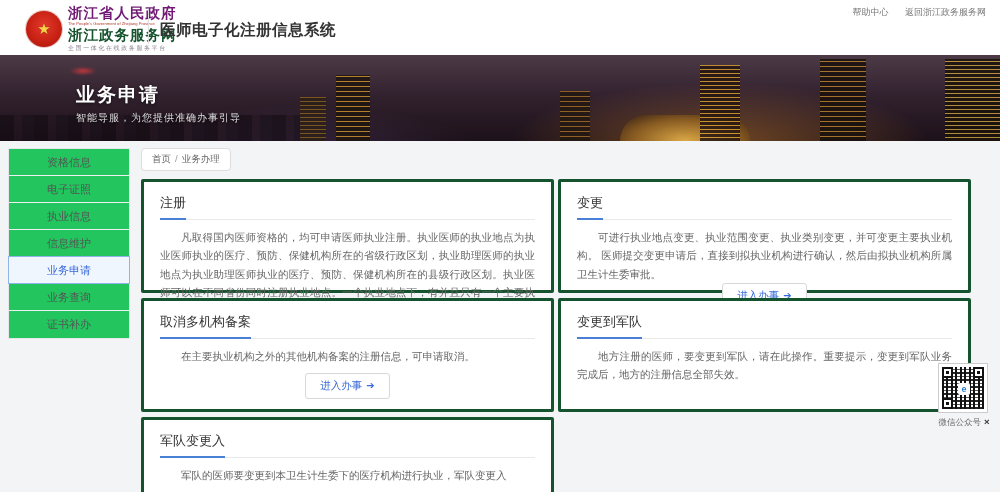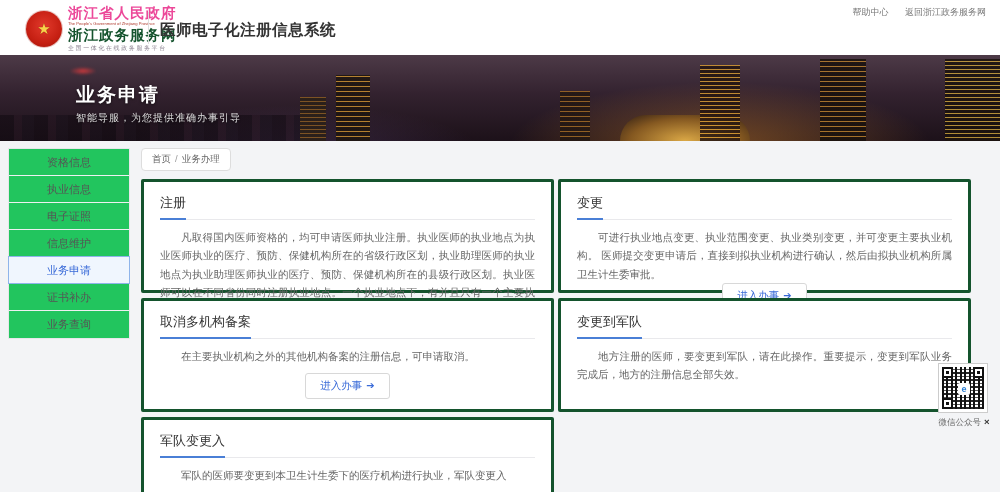--- a/index.html
+++ b/index.html
@@ -10,21 +10,21 @@
   .topbar { position:relative; height:55px; background:#fff; }
   .top-links { position:absolute; top:6px; right:14px; font-size:9px; color:#777; }
   .top-links span { margin-left:14px; cursor:pointer; }
   .logo-wrap { position:absolute; left:26px; top:6px; display:flex; align-items:center; }
   .emblem { width:36px; height:36px; border-radius:50%;
             background:radial-gradient(circle at 50% 42%, #e23a2c 0%, #c51f12 62%, #9e1208 100%);
             display:flex; align-items:center; justify-content:center;
             box-shadow:0 0 0 1px rgba(158,18,8,.25); }
   .emblem .star { color:#f8d24a; font-size:15px; line-height:1; text-shadow:0 0 1px #7a0d05; }
   .gov-text { margin-left:6px; line-height:1; }
-  .gov-cn { font-family:"Liberation Serif","DejaVu Serif",serif; font-weight:bold; font-size:14.5px; color:#ec4899; letter-spacing:1px; }
+  .gov-cn { font-family:"Liberation Serif","DejaVu Serif",serif; font-weight:bold; font-size:14.5px; color:#701a75; letter-spacing:1px; }
   .gov-en { font-size:4.5px; color:#b03a2e; transform:scale(.92); transform-origin:left; margin:1.5px 0; white-space:nowrap; }
   .portal-cn { font-family:"Liberation Serif","DejaVu Serif",serif; font-weight:bold; font-size:14.5px; color:#14532d; letter-spacing:1px; }
   .portal-sub { font-size:6px; color:#8d8492; letter-spacing:1.6px; margin-top:2.5px; }
   .v-divider { position:absolute; left:148px; top:12px; width:1px; height:32px; background:#ddd; }
   .sys-title { position:absolute; left:160px; top:20px; font-size:15.5px; font-weight:bold; color:#333; letter-spacing:.5px; }
 
   
   .banner { position:relative; height:86px; overflow:hidden;
             background:
               radial-gradient(ellipse 300px 90px at 72% 105%, rgba(255,160,50,.38), transparent 70%),
@@ -122,26 +122,26 @@
   <div class="bld bld-6"></div>
   <div class="bld bld-7"></div>
   <div class="banner-title">业务申请</div>
   <div class="banner-sub">智能导服，为您提供准确办事引导</div>
 </div>
 
 <div class="main">
 
   <aside class="sidebar">
     <div class="side-item">资格信息</div>
+    <div class="side-item">电子证照</div>
     <div class="side-item">执业信息</div>
-    <div class="side-item">电子证照</div>
     <div class="side-item">信息维护</div>
     <div class="side-item active">业务申请</div>
+    <div class="side-item">业务查询</div>
     <div class="side-item">证书补办</div>
-    <div class="side-item">业务查询</div>
   </aside>
 
   <div class="content">
     <div class="breadcrumb">
       <span class="bc-home">首页</span><span class="sep">/</span><span>业务办理</span>
     </div>
 
     <div class="cards">
 
       <div class="card">

